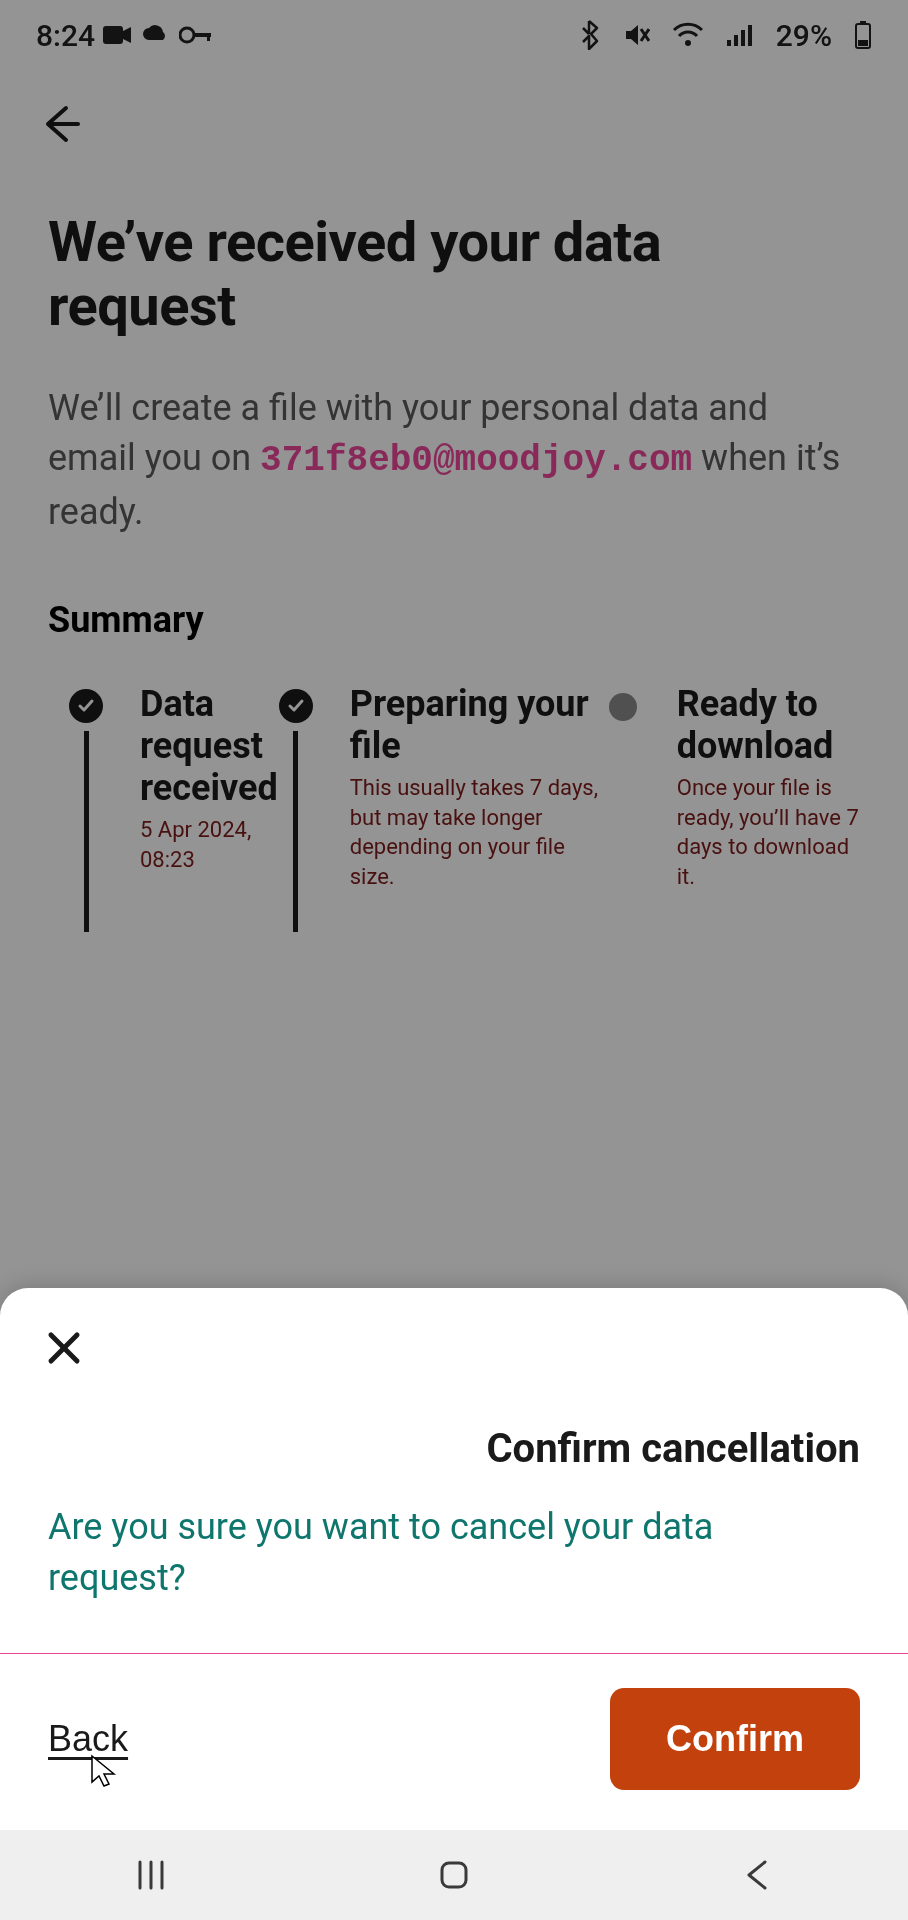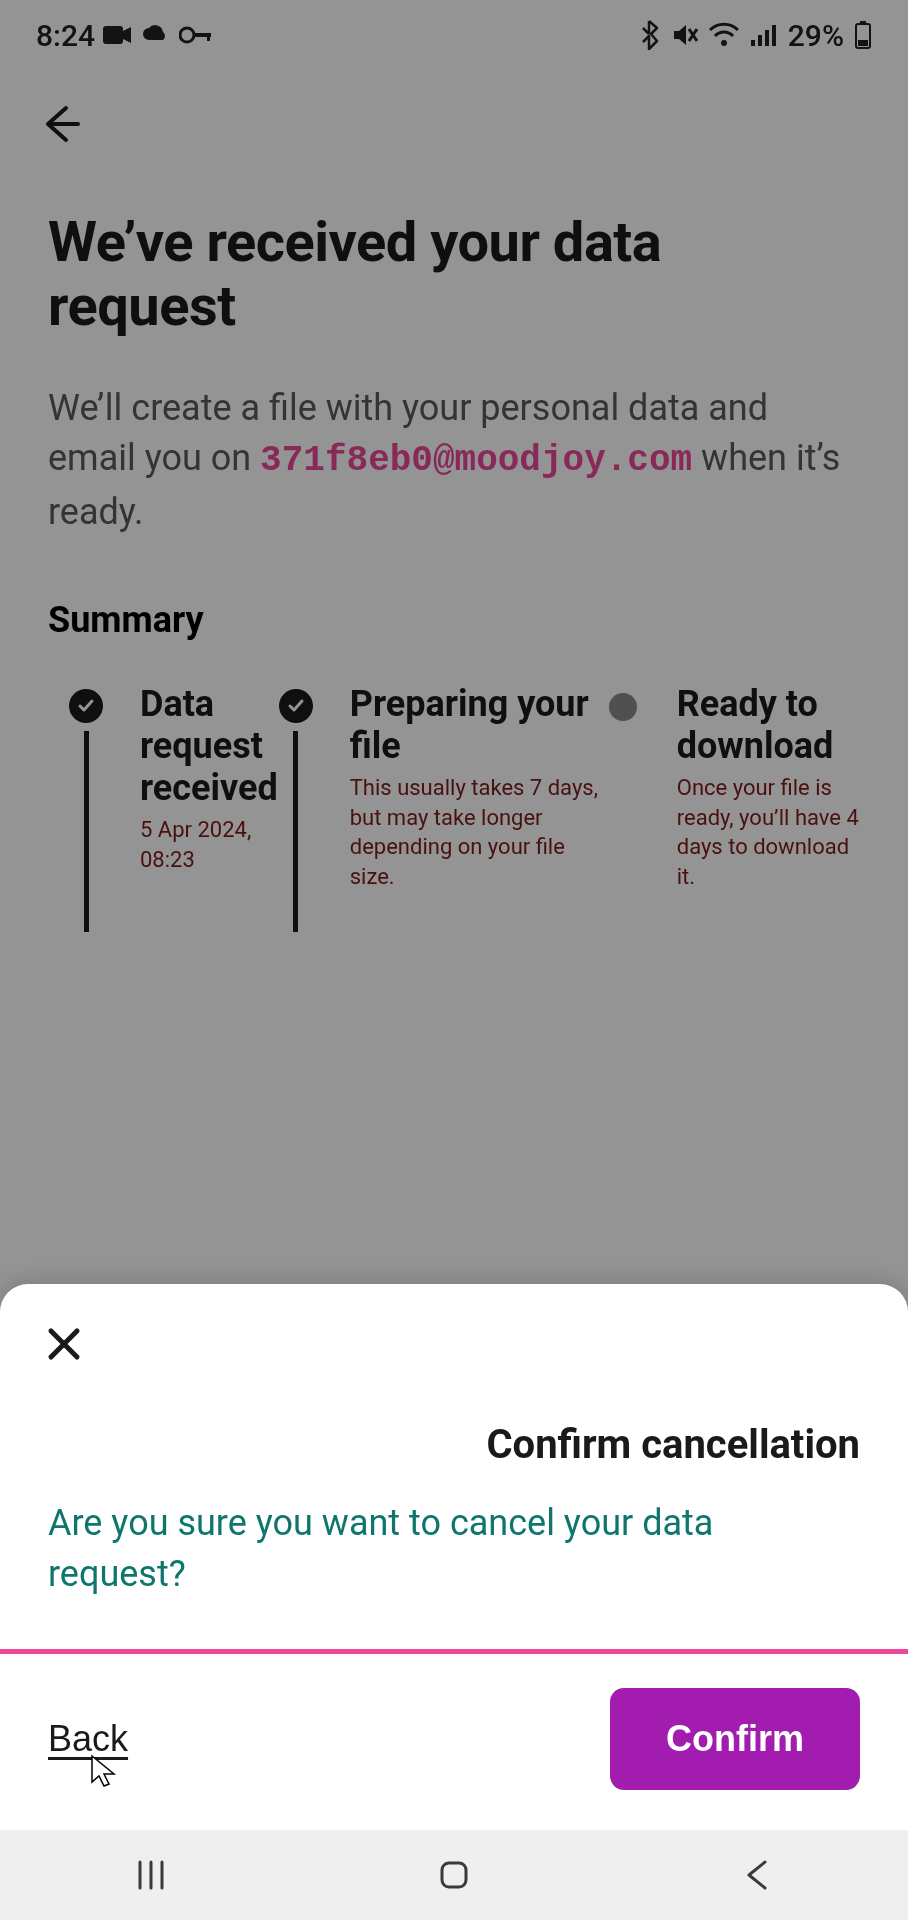--- a/index.html
+++ b/index.html
@@ -18,21 +18,21 @@
     height: 70px;
     display: flex;
     align-items: center;
     justify-content: space-between;
     padding: 0 36px;
     color: #222;
     font-size: 30px;
     font-weight: 500;
   }
   .status-left { display: flex; align-items: center; gap: 8px; justify-content: flex-end; }
-  .status-right { display: flex; align-items: center; gap: 10px; }
+  .status-right { display: flex; align-items: center; gap: 22px; }
   .status-icon { display: inline-flex; align-items: center; }
 
   
   .app-header {
     padding: 30px 36px 10px 36px;
   }
   .back-arrow { width: 48px; height: 48px; display: inline-flex; align-items: center; justify-content: center; cursor: pointer; }
 
   
   .content {
@@ -108,38 +108,38 @@
     color: #1a1a1a;
     margin-bottom: 30px;
     text-align: right;
   }
   .sheet-text {
     font-size: 36px;
     color: #0f766e;
     line-height: 1.4;
   }
   .sheet-actions {
-    border-top: 5px solid #ec4899;
+    border-top: 1px solid #ec4899;
     display: flex;
     align-items: center;
     justify-content: space-between;
     padding: 34px 48px 40px 48px;
     position: relative;
   }
   .link-btn {
     font-size: 36px;
     font-weight: 500;
     color: #1a1a1a;
     text-decoration: underline;
     text-underline-offset: 6px;
     cursor: pointer;
     background: none; border: none;
   }
   .primary-btn {
-    background: #a21caf;
+    background: #c2410c;
     color: #ffffff;
     font-size: 36px;
     font-weight: 600;
     border: none;
     border-radius: 14px;
     padding: 30px 56px;
     cursor: pointer;
   }
   .cursor-overlay {
     position: absolute;
@@ -278,21 +278,21 @@
           <div class="timeline-text">This usually takes 7 days, but may take longer depending on your file size.</div>
         </div>
       </div>
 
       <div class="timeline-item">
         <div class="timeline-marker-col">
           <div class="timeline-dot pending"></div>
         </div>
         <div class="timeline-body">
           <div class="timeline-title">Ready to download</div>
-          <div class="timeline-text">Once your file is ready, you’ll have 4 days to download it.</div>
+          <div class="timeline-text">Once your file is ready, you’ll have 7 days to download it.</div>
         </div>
       </div>
 
     </div>
   </div>
 </div>
 
 <div class="sheet-backdrop"></div>
 
 <div class="bottom-sheet" style="bottom:90px;">

